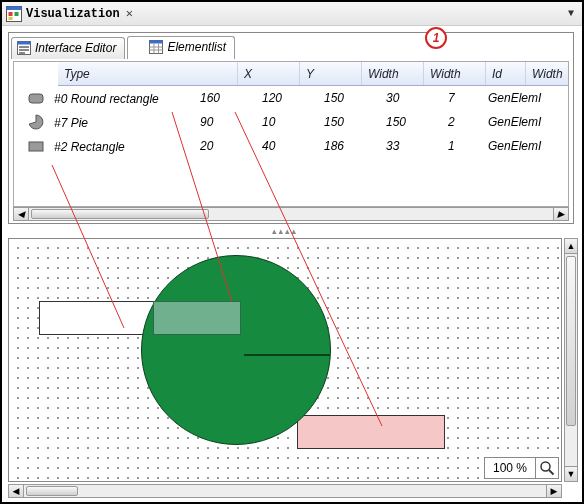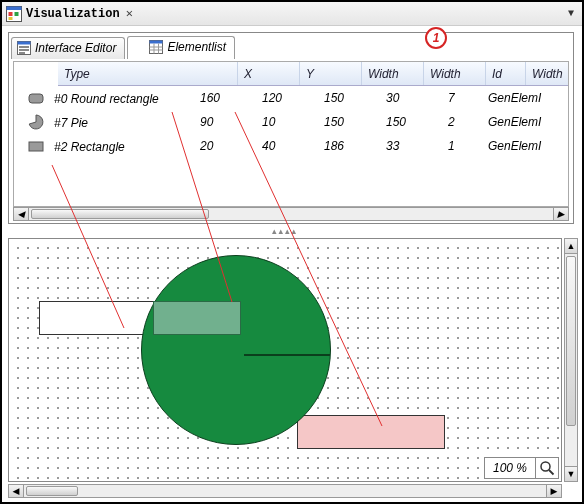--- a/index.html
+++ b/index.html
@@ -221,21 +221,20 @@
     z-index: 1;
   }
   .zoom-box {
     position: absolute;
     right: 2px; bottom: 2px;
     display: flex; align-items: stretch;
     border: 1px solid #888;
     height: 22px;
     z-index: 10;
     background:#fff;
-    font-style:italic;
   }
   .zoom-box .pct {
     padding: 3px 8px;
     border-right: 1px solid #888;
   }
   .zoom-box .mag {
     width: 22px;
     display:flex;align-items:center;justify-content:center;
     cursor: pointer;
   }

